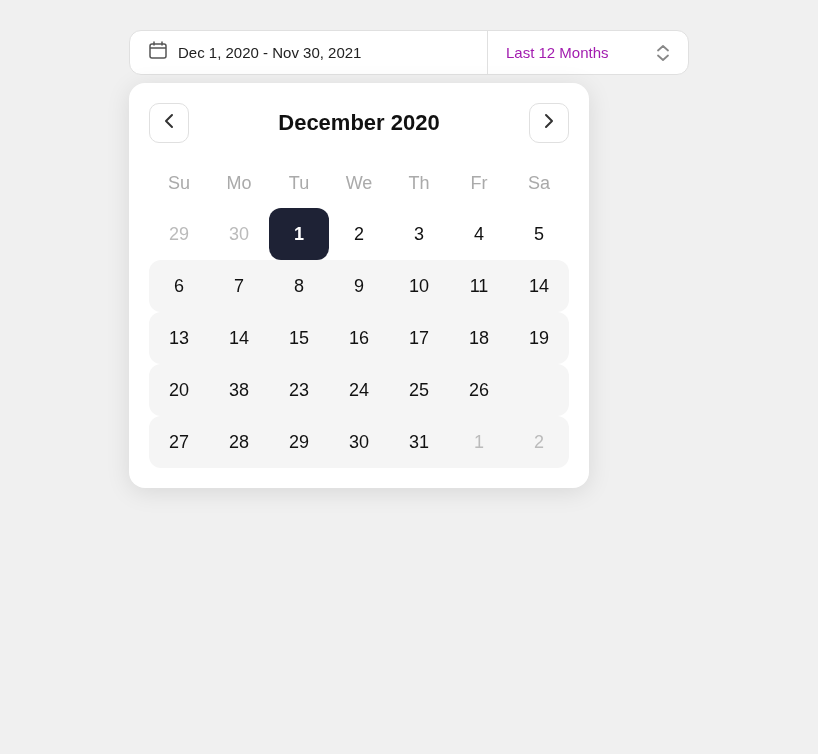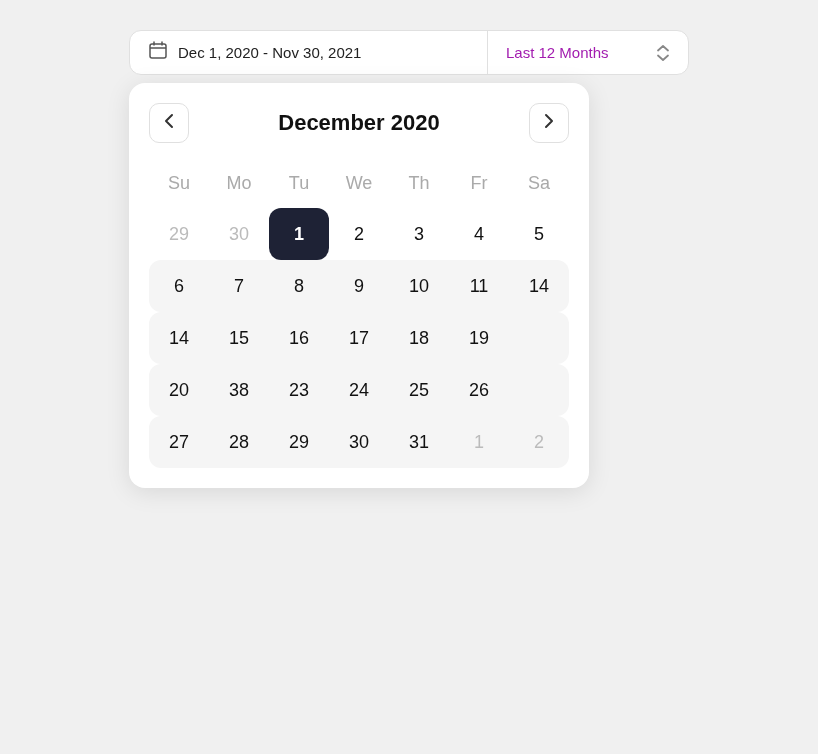--- a/index.html
+++ b/index.html
@@ -248,20 +248,21 @@
         <div class="calendar-week">
           <div class="calendar-day">6</div>
           <div class="calendar-day">7</div>
           <div class="calendar-day">8</div>
           <div class="calendar-day">9</div>
           <div class="calendar-day">10</div>
           <div class="calendar-day">11</div>
           <div class="calendar-day">14</div>
         </div>
         <div class="calendar-week">
+          <div class="calendar-day">13</div>
           <div class="calendar-day">14</div>
           <div class="calendar-day">15</div>
           <div class="calendar-day">16</div>
           <div class="calendar-day">17</div>
           <div class="calendar-day">18</div>
           <div class="calendar-day">19</div>
         </div>
         <div class="calendar-week">
           <div class="calendar-day">20</div>
           <div class="calendar-day">38</div>

